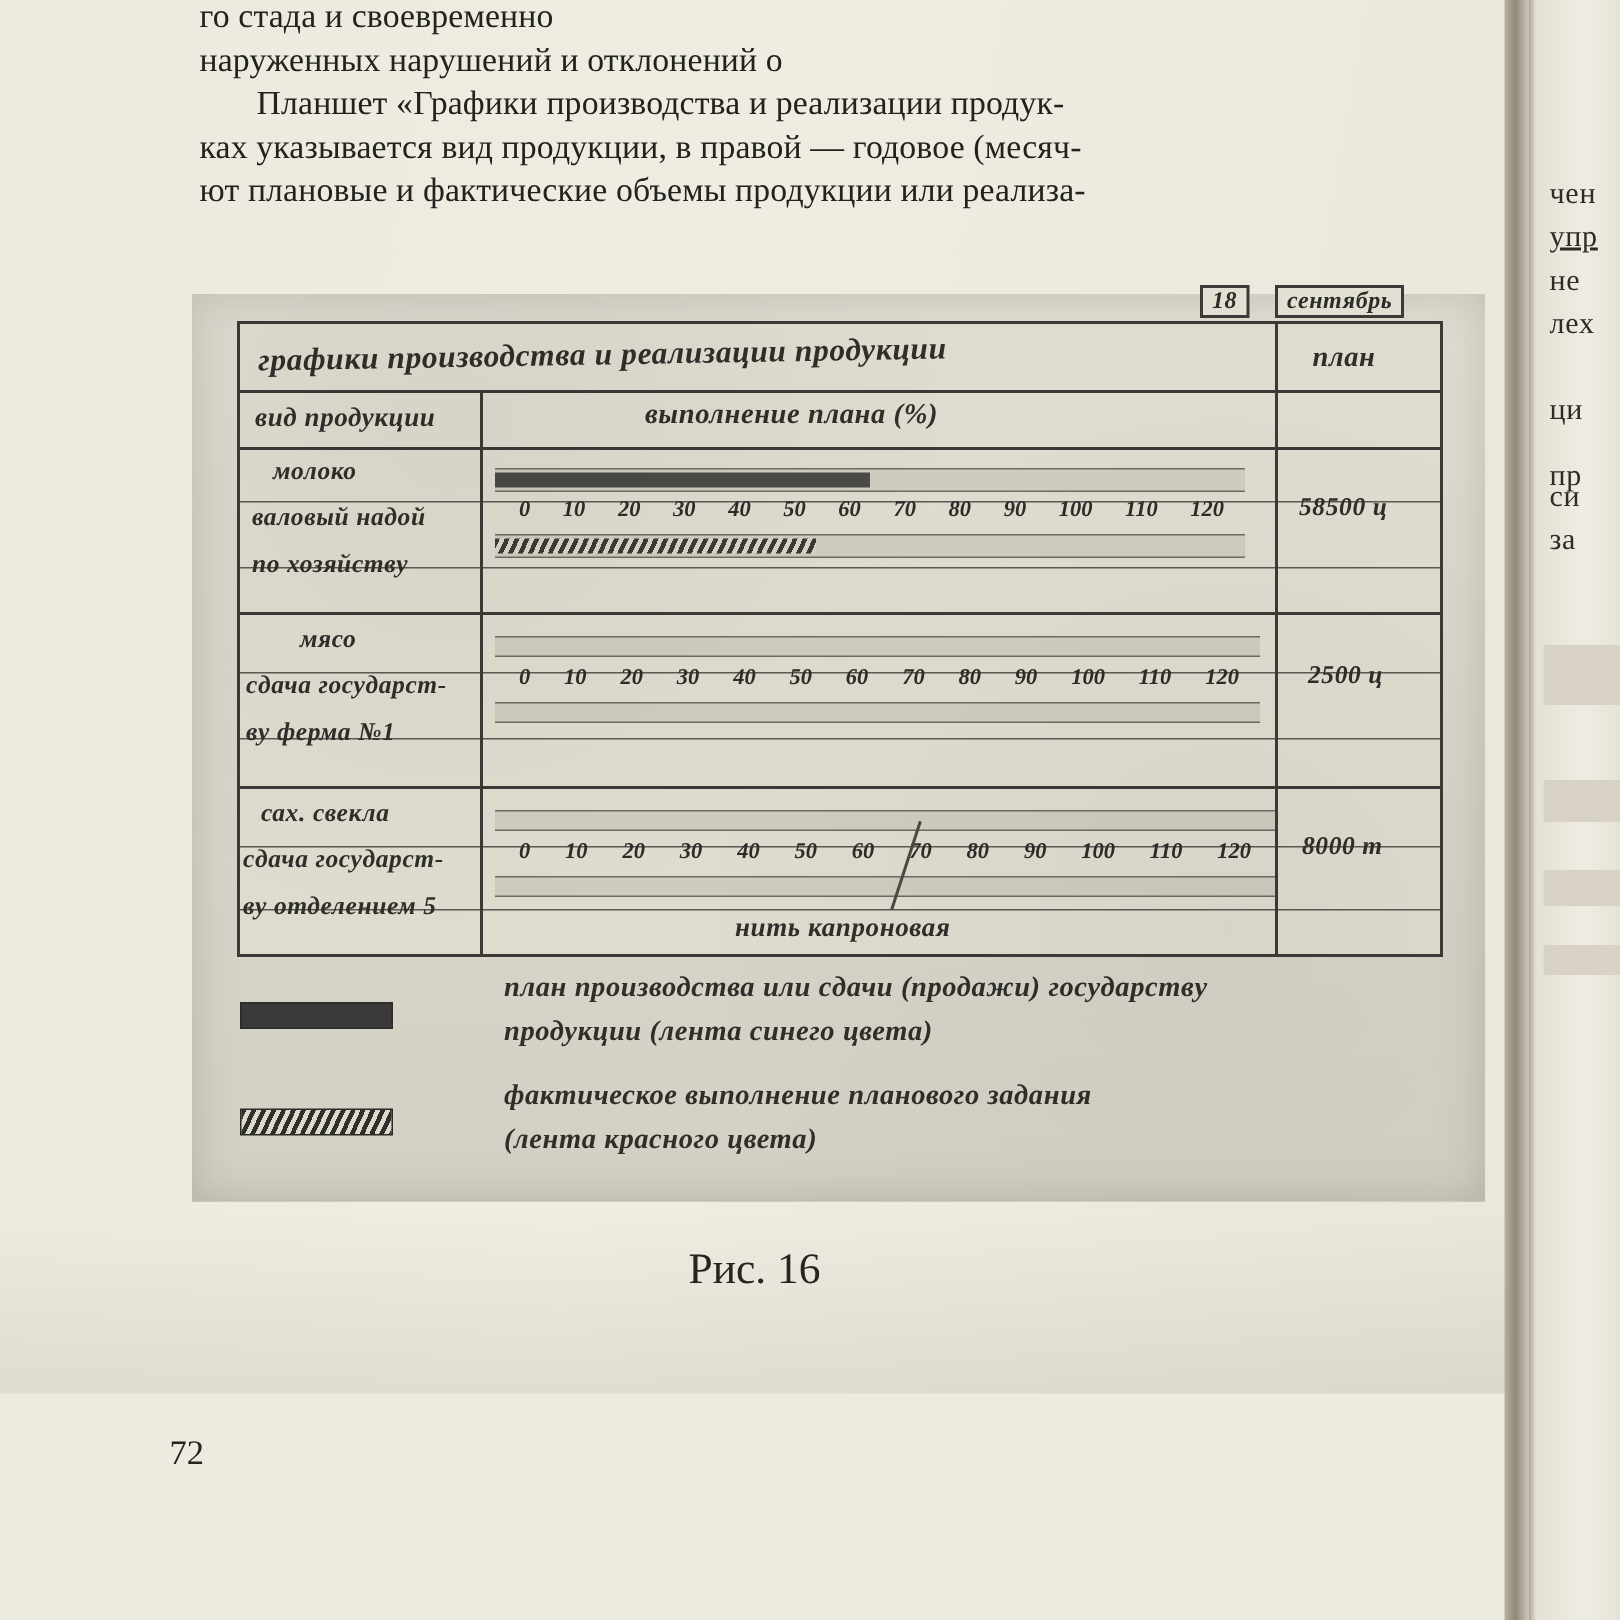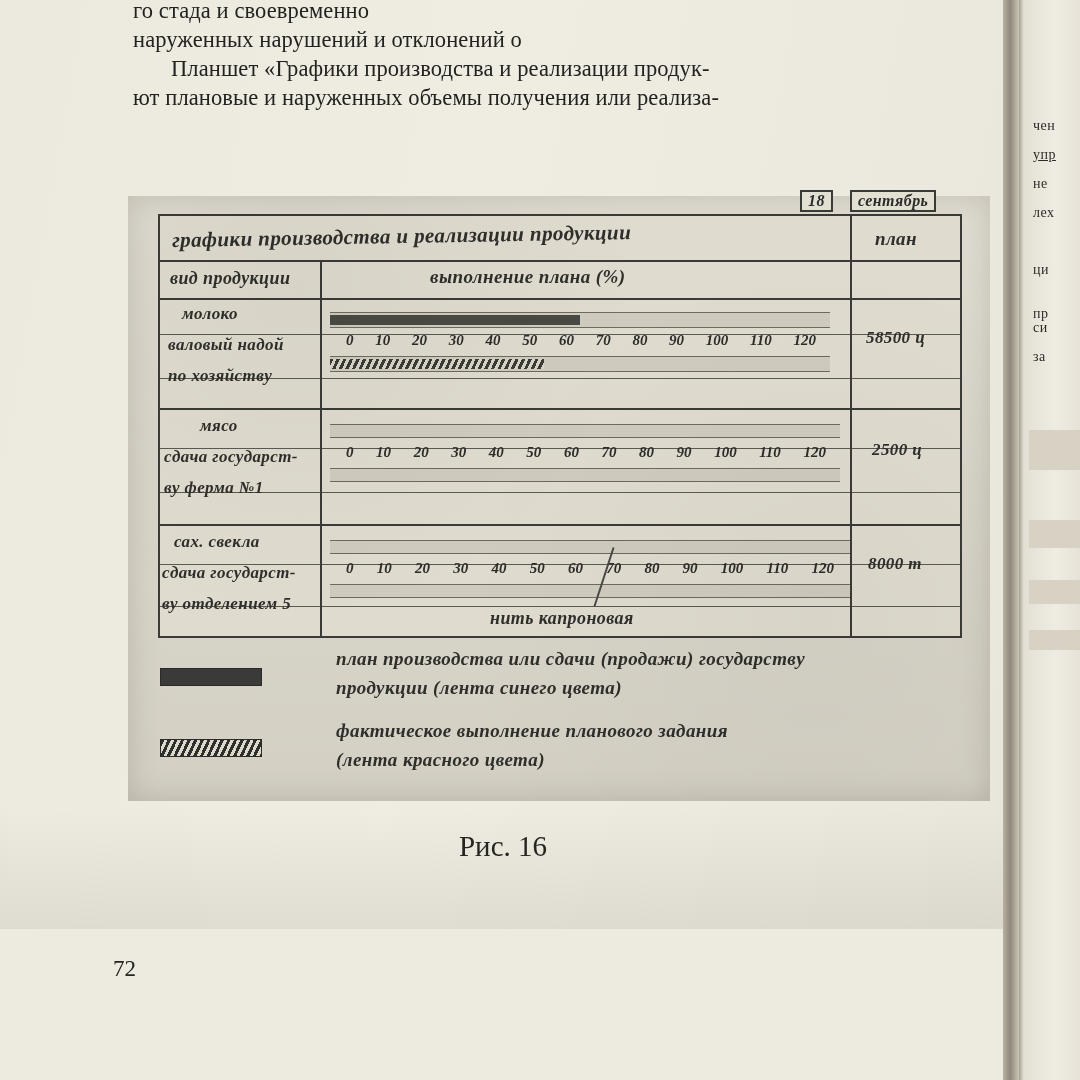--- a/index.html
+++ b/index.html
@@ -36,21 +36,21 @@
     overflow: hidden;
   }
   .nextpage-edge {
     position:absolute; left:0; top:0; width:5px; height:1080px;
     background: linear-gradient(90deg,#a8a193,#e6e2d7);
   }
   .np-line {
     position: absolute;
     left: 14px;
     font-family: "Liberation Serif", serif;
-    font-size: 14px;
+    font-size: 20px;
     color: #2b2b28;
     letter-spacing: .5px;
     white-space: nowrap;
   }
   .np-block {
     position:absolute;
     left: 10px;
     width: 52px;
     background: #d7d2c4;
   }
@@ -160,21 +160,22 @@
 <body>
 
 <div id="page">
 
   <div class="paper">
 
     <div class="bodytext">
       <span class="ln" style="margin-top:-4px;">го стада и своевременно</span>
       <span class="ln">наруженных нарушений и отклонений о</span>
       <span class="ln" style="text-indent:38px;">Планшет «Графики производства и реализации продук-</span>
-      <span class="ln">ют плановые и наруженных объемы получения или реализа-</span>
+      <span class="ln">ках указывается вид продукции, в правой — годовое (месяч-</span>
+      <span class="ln">ют плановые и фактические объемы продукции или реализа-</span>
     </div>
 
     <div class="figure">
       <div class="fig-inner"></div>
 
       <div class="tbl">
 
         <div class="hline" style="top:44px;"></div>
         <div class="hline" style="top:82px;"></div>
         <div class="hline" style="top:192px;"></div>

